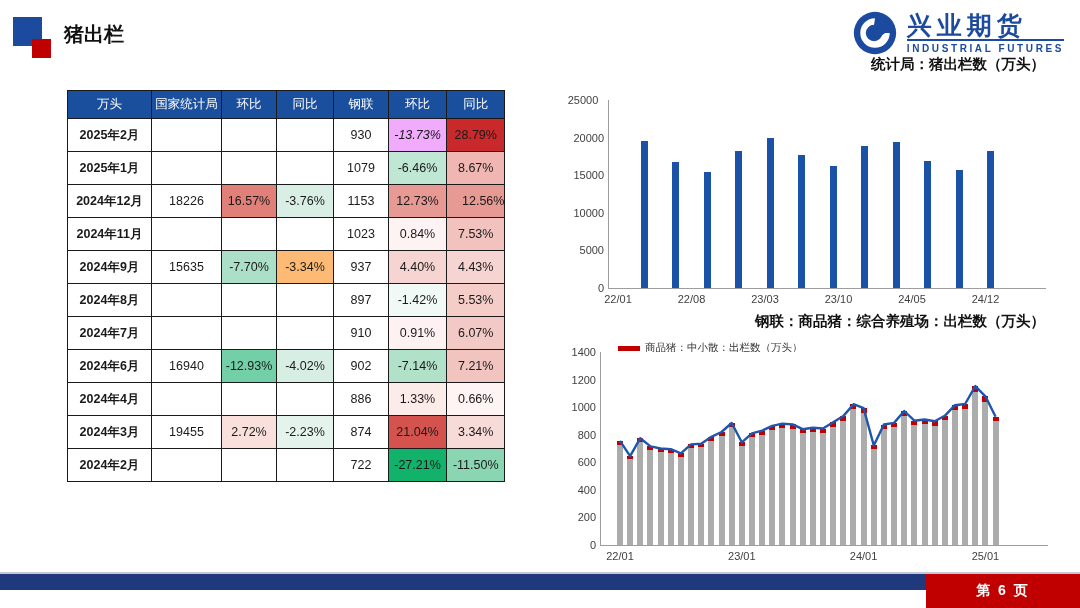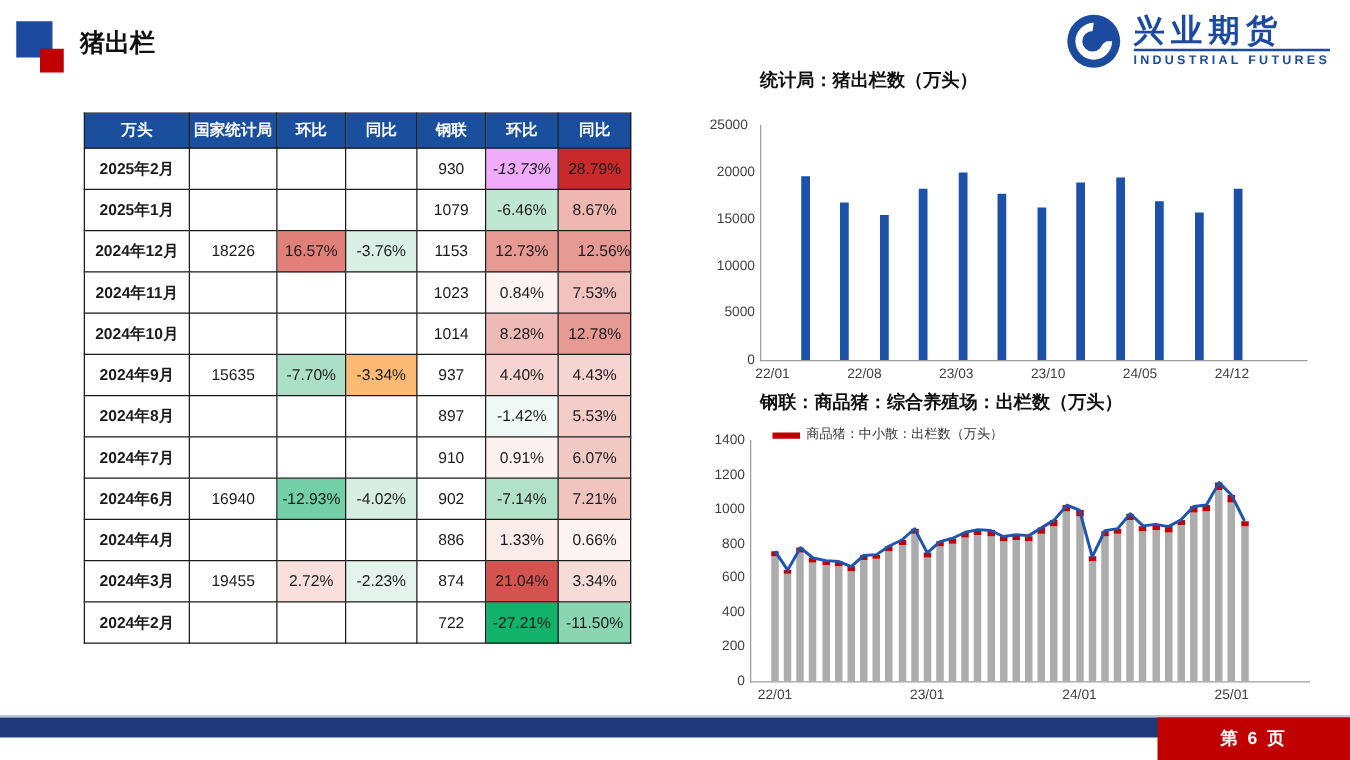--- a/index.html
+++ b/index.html
@@ -16,26 +16,26 @@
   .logo-txt{display:flex;flex-direction:column;align-items:flex-start;}
   .logo-cn{font-size:25px;font-weight:bold;color:#1b4a9e;letter-spacing:5px;line-height:26px;}
   .logo-rule{width:100%;height:2px;background:#1b4a9e;margin:1px 0 2px 0;}
   .logo-en{font-size:10px;font-weight:bold;color:#1b4a9e;letter-spacing:2.6px;}
 
   
   .tblwrap{position:absolute;left:67px;top:90px;}
   table.pig{border-collapse:collapse;table-layout:fixed;}
   table.pig td{border:1px solid #1a1a1a;text-align:center;vertical-align:middle;
                font-size:12.5px;padding:0;height:32px;background:#fff;color:#1a1a1a;}
-  table.pig td.th{background:#1a4f9e;color:#ffffff;font-weight:bold;height:27px;}
+  table.pig td.th{background:#1a4f9e;color:#ffffff;font-weight:normal;height:27px;}
   table.pig td.month{font-weight:bold;}
 
   
   .chart{position:absolute;left:585px;width:478px;}
-  .chart-title{position:absolute;left:23px;top:0;width:437px;text-align:left;
+  .chart-title{position:absolute;left:23px;top:0;width:437px;text-align:right;
                font-size:14.5px;font-weight:bold;color:#111;}
   .plot{position:absolute;background:#fff;border-left:1px solid #9d9d9d;border-bottom:1px solid #9d9d9d;}
   .ylab{position:absolute;width:42px;text-align:right;font-size:11px;color:#3f3f3f;line-height:12px;}
   .xlab{position:absolute;font-size:11px;color:#3f3f3f;white-space:nowrap;transform:translateX(-50%);}
   .bar{position:absolute;}
   .legend1{position:absolute;left:23px;top:58px;width:437px;display:flex;justify-content:center;
            align-items:center;gap:5px;font-size:10.5px;color:#333;}
   .legend1 .sq{width:9px;height:9px;display:inline-block;}
   .legend2{position:absolute;left:33px;top:30px;display:flex;flex-direction:column;gap:3px;
            font-size:10.5px;color:#333;}
@@ -120,29 +120,20 @@
             <td style="background: rgb(231, 154, 148); padding-left: 15px;">12.56%</td>
           </tr>
           <tr>
             <td class="month">2024年11月</td>
             <td></td>
             <td></td>
             <td></td>
             <td>1023</td>
             <td style="background: rgb(253, 243, 242);">0.84%</td>
             <td style="background: rgb(241, 194, 190);">7.53%</td>
-          </tr>
-          <tr>
-            <td class="month">2024年10月</td>
-            <td></td>
-            <td></td>
-            <td></td>
-            <td>1014</td>
-            <td style="background: rgb(239, 186, 182);">8.28%</td>
-            <td style="background: rgb(231, 153, 147);">12.78%</td>
           </tr>
           <tr>
             <td class="month">2024年9月</td>
             <td>15635</td>
             <td style="background: rgb(171, 223, 199);">-7.70%</td>
             <td style="background: #fdba74;">-3.34%</td>
             <td>937</td>
             <td style="background: rgb(246, 212, 209);">4.40%</td>
             <td style="background: rgb(246, 212, 209);">4.43%</td>
           </tr>

